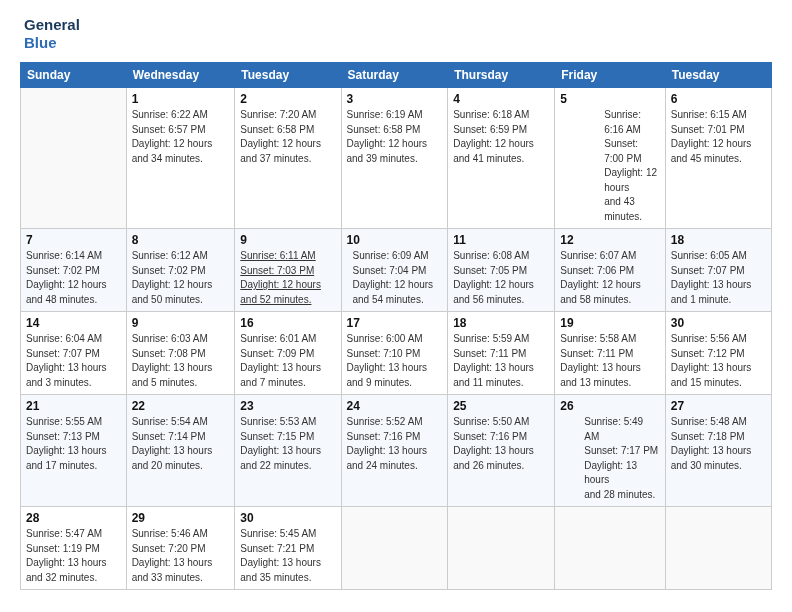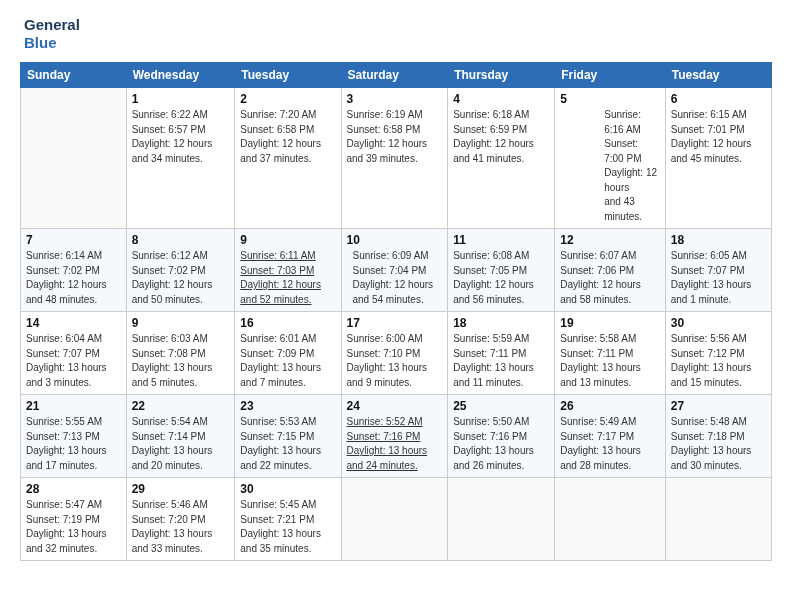--- a/index.html
+++ b/index.html
@@ -284,52 +284,52 @@
           </td>
           <td>
             <div class="day-num">23</div>
             <div class="day-info" style="white-space: pre-line;">Sunrise: 5:53 AM
 Sunset: 7:15 PM
 Daylight: 13 hours
 and 22 minutes.</div>
           </td>
           <td>
             <div class="day-num">24</div>
-            <div class="day-info" style="white-space: pre-line; text-decoration: underline;">Sunrise: 5:52 AM
+            <div class="day-info" style="white-space: pre-line;">Sunrise: 5:52 AM
 Sunset: 7:16 PM
 Daylight: 13 hours
 and 24 minutes.</div>
           </td>
           <td>
             <div class="day-num">25</div>
             <div class="day-info" style="white-space: pre-line;">Sunrise: 5:50 AM
 Sunset: 7:16 PM
 Daylight: 13 hours
 and 26 minutes.</div>
           </td>
           <td>
             <div class="day-num">26</div>
-            <div class="day-info" style="white-space: pre-line;">Sunrise: 5:49 AM
+            <div class="day-info" style="white-space: pre-line; margin-left: 24px;">Sunrise: 5:49 AM
 Sunset: 7:17 PM
 Daylight: 13 hours
 and 28 minutes.</div>
           </td>
           <td>
             <div class="day-num">27</div>
             <div class="day-info" style="white-space: pre-line;">Sunrise: 5:48 AM
 Sunset: 7:18 PM
 Daylight: 13 hours
 and 30 minutes.</div>
           </td>
         </tr>
         <tr class="week-row">
           <td>
             <div class="day-num">28</div>
             <div class="day-info" style="white-space: pre-line;">Sunrise: 5:47 AM
-Sunset: 7:19 PM
+Sunset: 1:19 PM
 Daylight: 13 hours
 and 32 minutes.</div>
           </td>
           <td>
             <div class="day-num">29</div>
             <div class="day-info" style="white-space: pre-line;">Sunrise: 5:46 AM
 Sunset: 7:20 PM
 Daylight: 13 hours
 and 33 minutes.</div>
           </td>

